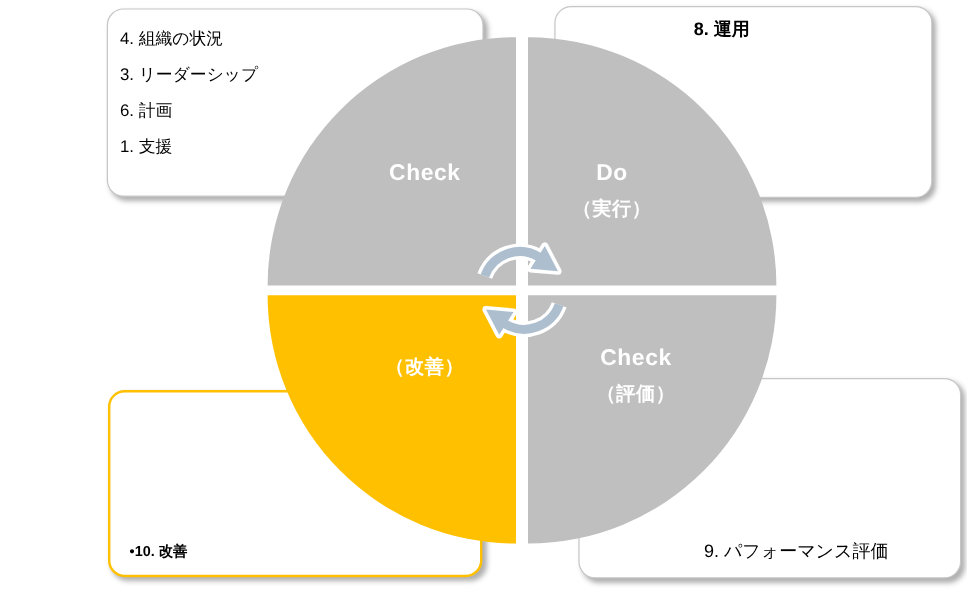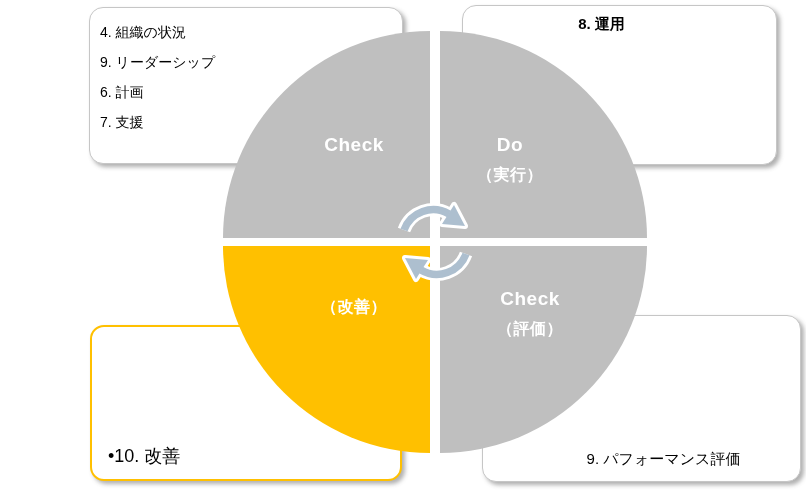--- a/index.html
+++ b/index.html
@@ -14,21 +14,21 @@
     border:1.5px solid #c6c6c6; border-radius:14px; z-index:1; color:#000;
     box-shadow:3px 3px 4px rgba(80,80,80,0.45);
   }
   .card.tl { left:57px;  top:7px;   width:314px; height:157px; padding:9px 12px 0 10px; }
   .card.tr { left:430px; top:5px;   width:315px; height:160px;font-weight:bold; }
   .card.bl { left:58px;  top:325px; width:312px; height:156px; border:2.5px solid var(--accent); }
   .card.br { left:450px; top:315px; width:319px; height:167px; }
 
   .item { font-size:14px; line-height:30px; white-space:nowrap; }
   .tr .label { margin-top:9px; text-align:center; font-size:15px; padding-right:36px; }
-  .bl .label { position:absolute; left:16px; bottom:11px; font-size:18px; font-weight:normal; white-space:nowrap; }
+  .bl .label { position:absolute; left:16px; bottom:11px; font-size:12px; font-weight:bold; white-space:nowrap; }
   .br .label { position:absolute; left:0; right:0; bottom:12px; text-align:center; padding-left:44px; font-size:15px; white-space:nowrap; }
 
   
   svg.wheel { position:absolute; left:0; top:0; z-index:2; }
 
   
   .qlabel {
     position:absolute; width:172px; text-align:center; color:#ffffff;
     font-weight:bold; z-index:3; letter-spacing:0.5px;
   }
@@ -39,23 +39,23 @@
   .qlabel.act   { left:236px; top:288px; }
   .qlabel.check { left:412px; top:288px; }
 </style>
 </head>
 <body>
 
 <div class="stage">
 
   <div class="card tl">
     <div class="item">4. 組織の状況</div>
-    <div class="item">9. リーダーシップ</div>
+    <div class="item">3. リーダーシップ</div>
     <div class="item">6. 計画</div>
-    <div class="item">7. 支援</div>
+    <div class="item">1. 支援</div>
   </div>
 
   <div class="card tr">
     <div class="label">8. 運用</div>
   </div>
 
   <div class="card bl">
     <div class="label">•10. 改善</div>
   </div>
 

